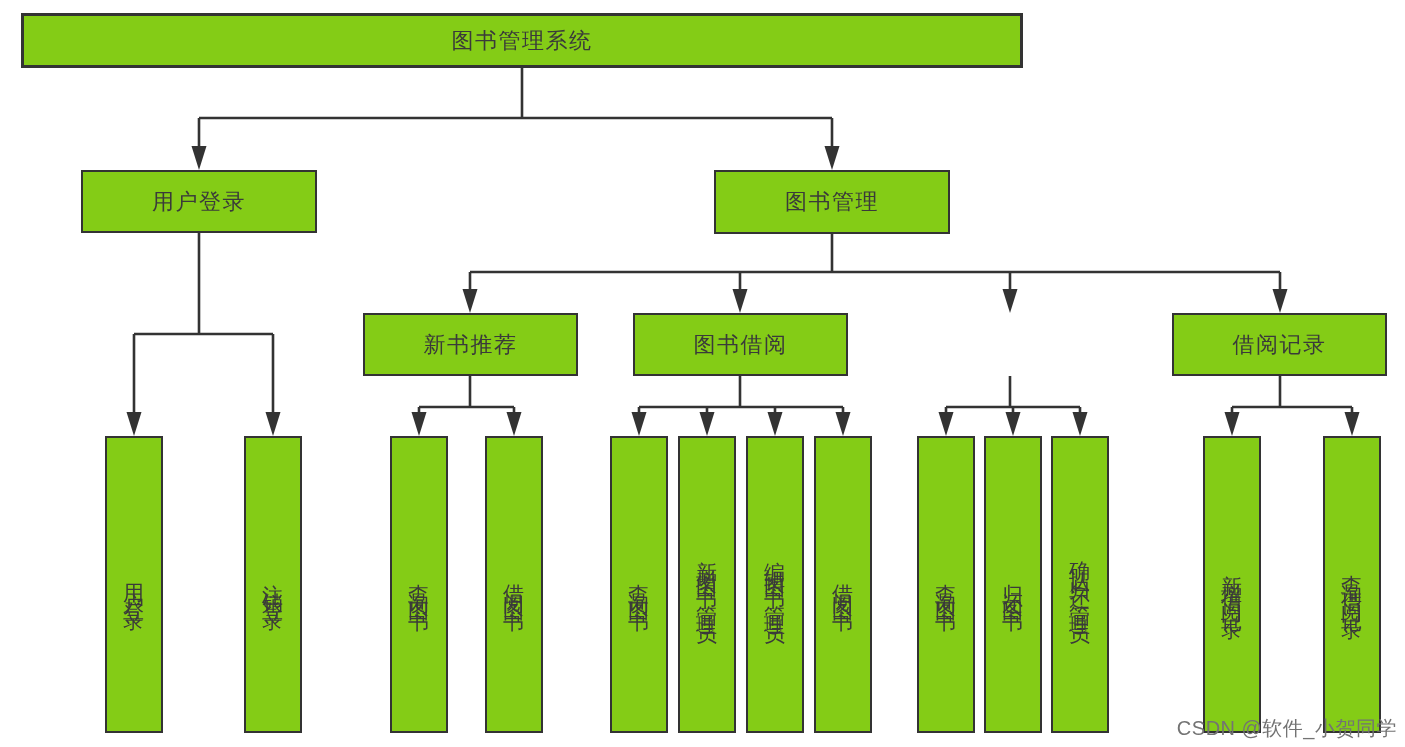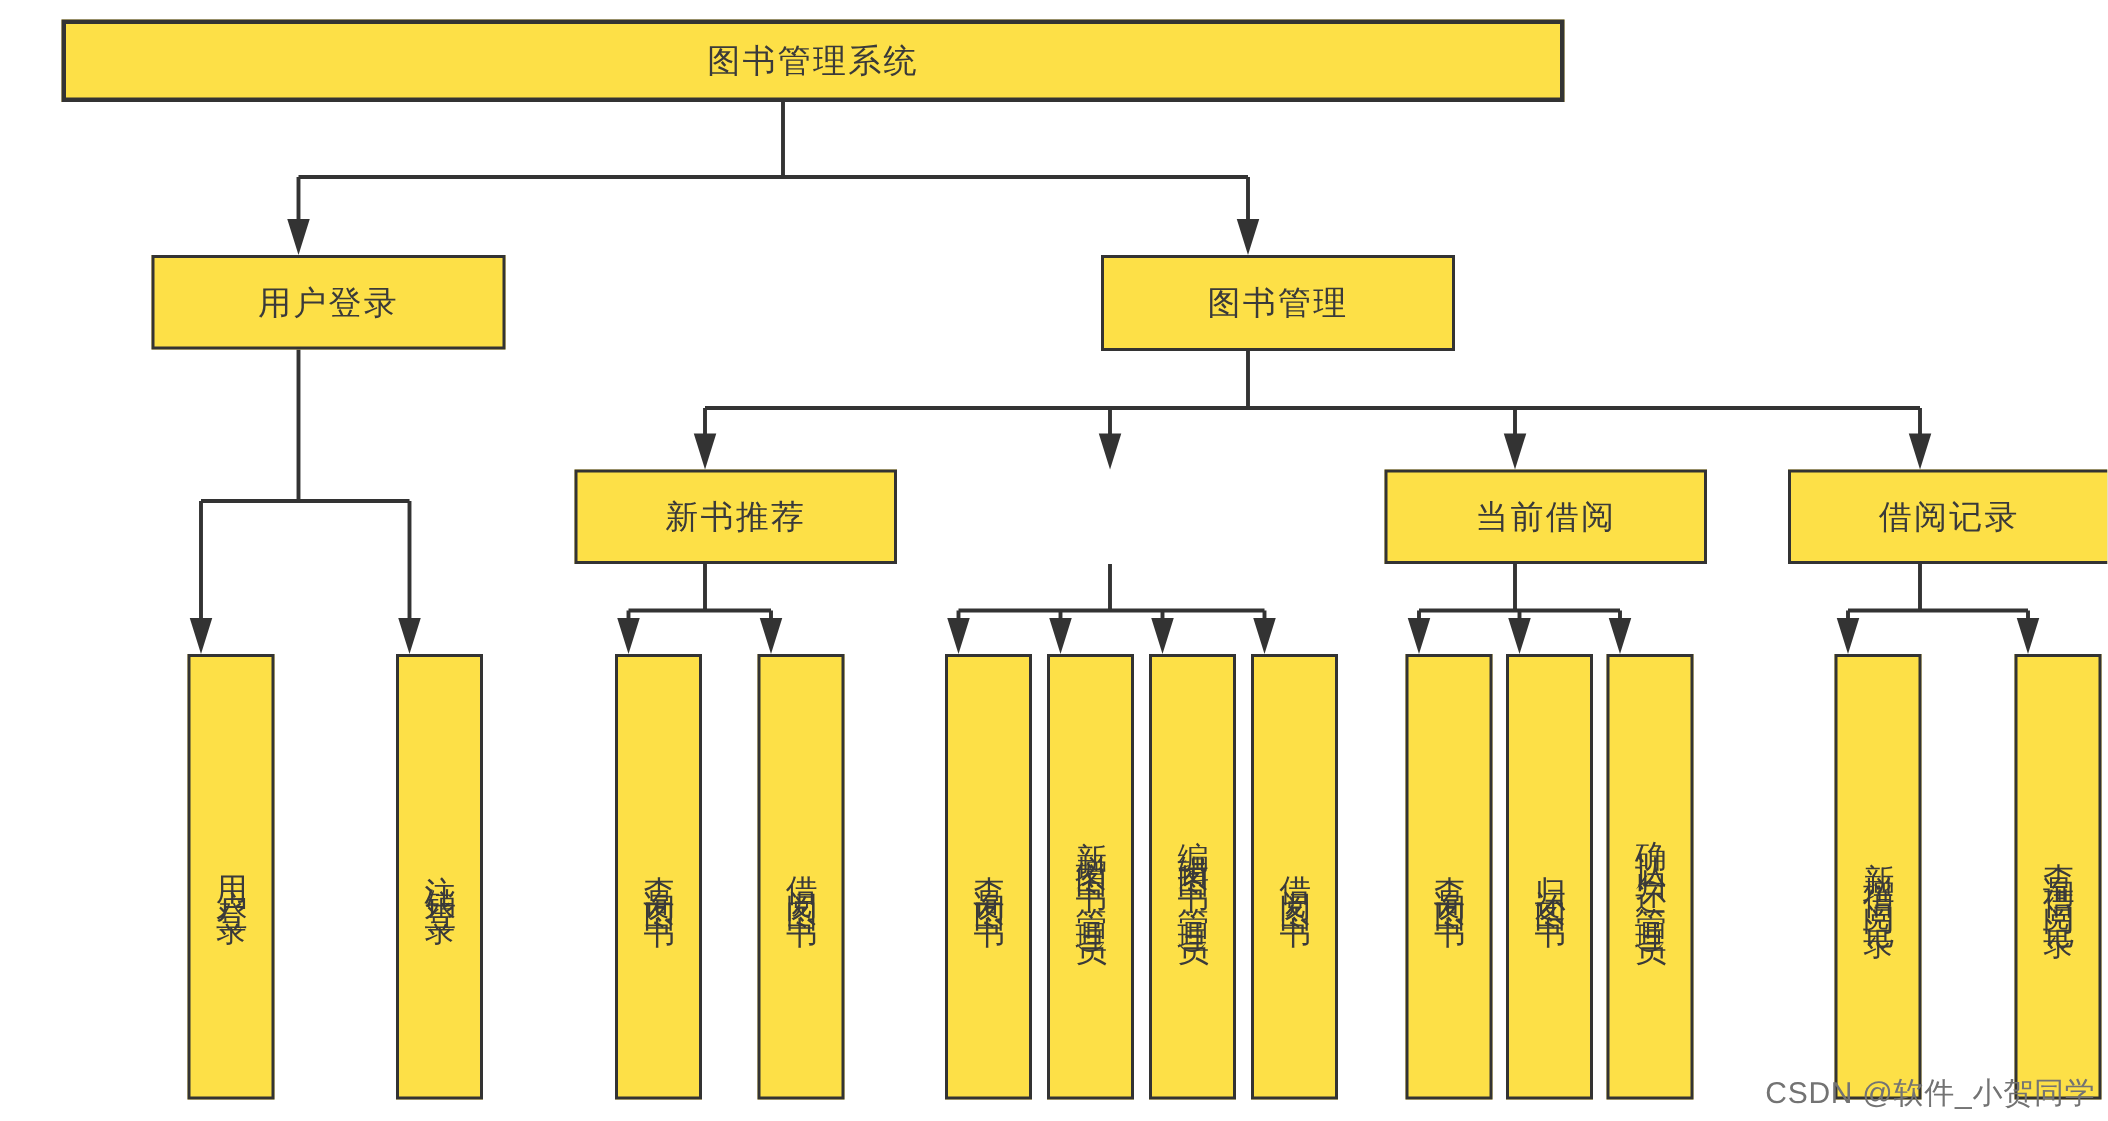--- a/index.html
+++ b/index.html
@@ -4,24 +4,23 @@
 <style>
   html,body { margin:0; padding:0; background:#ffffff; }
   .stage {
     position:relative; width:1405px; height:747px;
     background:#ffffff; overflow:hidden;
     font-family:"Liberation Sans", sans-serif;
   }
   .connectors { position:absolute; left:0; top:0; z-index:1; }
   .node {
     position:absolute; z-index:2; box-sizing:border-box;
-    background:#fde047; border:2.6px solid #333333;
+    background:#84cc16; border:2.6px solid #333333;
     display:flex; align-items:center; justify-content:center;
     color:#3a3a3a;
-    margin-left:20px;
   }
   .node.h { font-size:22px; letter-spacing:1.5px; }
   .node.root { border-width:3px; }
   .node.leaf { font-size:21px; }
   .node.leaf .vtext {
     writing-mode:vertical-rl; text-orientation:mixed;
     letter-spacing:9px; line-height:1; color:#3a3a3a;
   }
   .watermark {
     position:absolute; z-index:3; right:8px; bottom:5px;
@@ -95,21 +94,21 @@
       <polygon points="1344.5,412 1359.5,412 1352,436"></polygon>
     </g>
   </svg>
 
   <div class="node h root n-root">图书管理系统</div>
 
   <div class="node h n-l1a">用户登录</div>
   <div class="node h n-l1b">图书管理</div>
 
   <div class="node h n-l2a">新书推荐</div>
-  <div class="node h n-l2c">当前借阅</div>
+  <div class="node h n-l2b">图书借阅</div>
   <div class="node h n-l2d">借阅记录</div>
 
   <div class="node leaf n-ug1">
     <span class="vtext">用户登录</span>
   </div>
   <div class="node leaf n-ug2">
     <span class="vtext">注销登录</span>
   </div>
 
   <div class="node leaf n-nb1">

